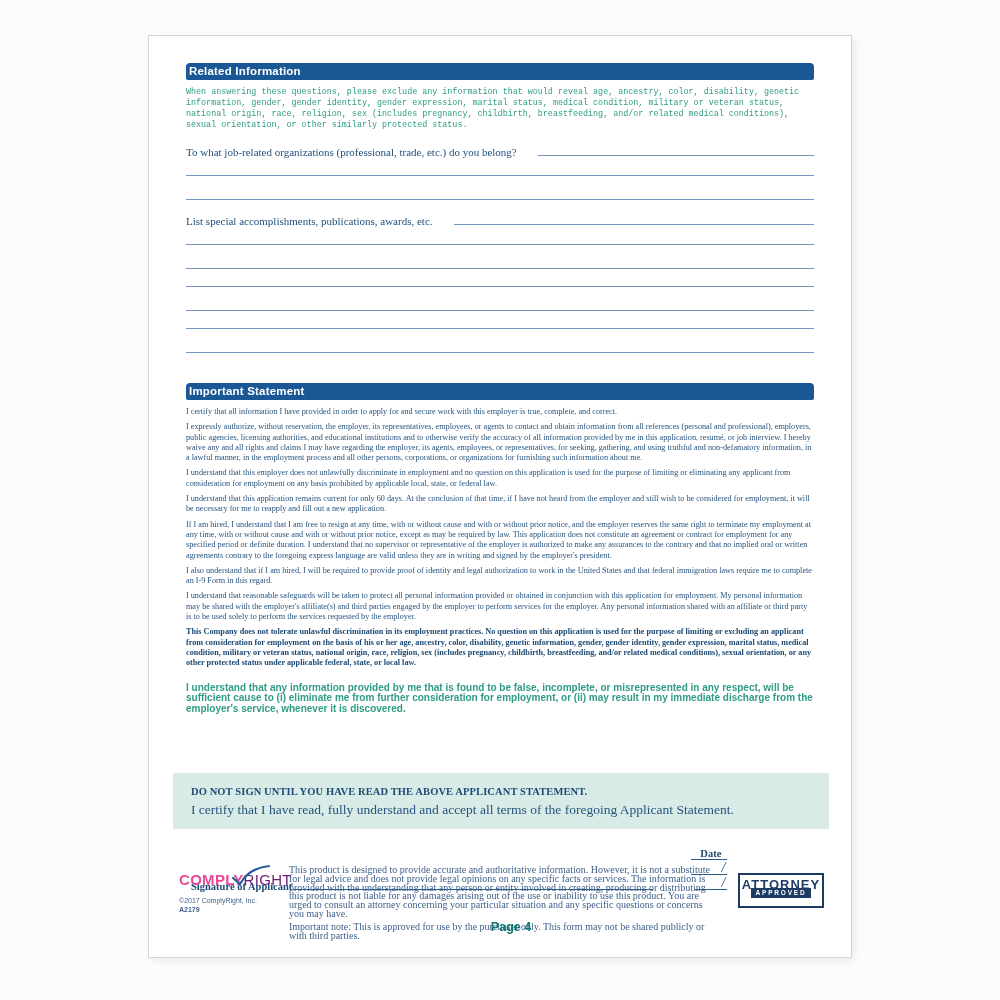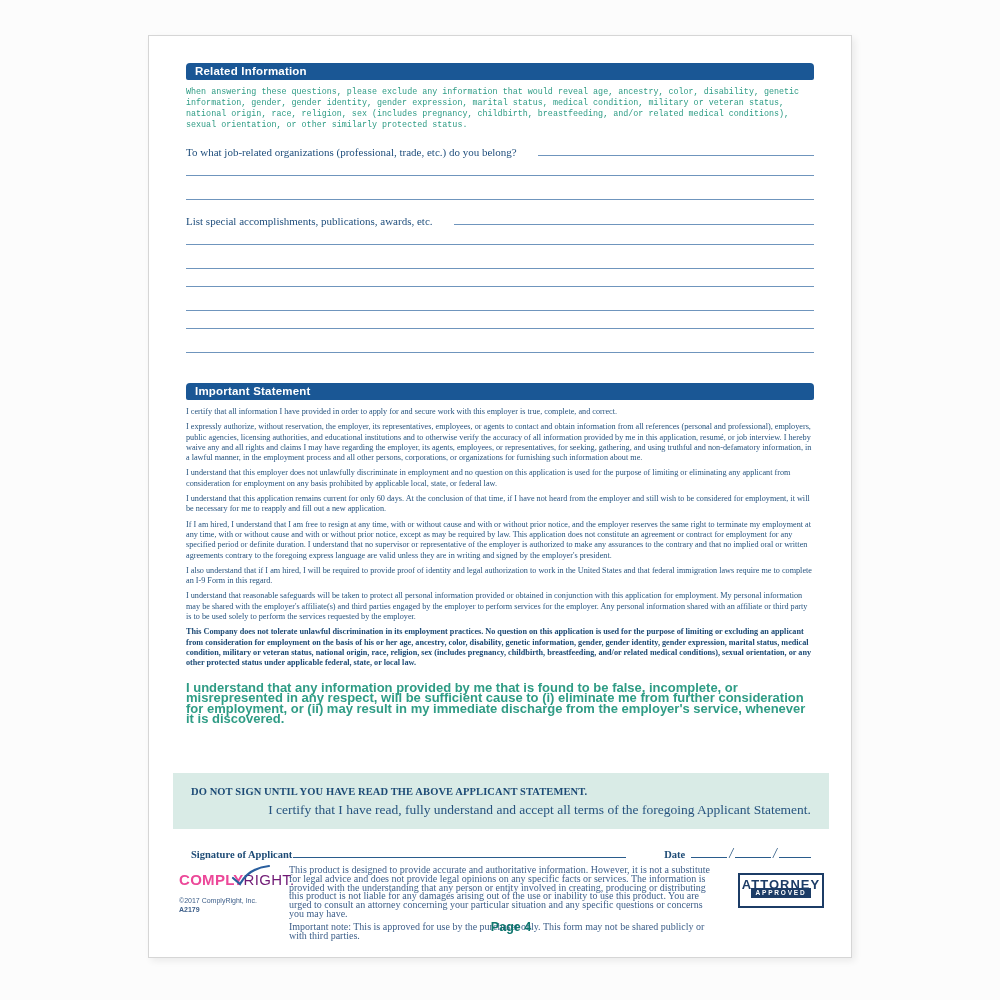--- a/index.html
+++ b/index.html
@@ -22,21 +22,21 @@
 
   
   .bar {
     height: 17px; line-height: 17px;
     background: #1a5795;
     color: #ffffff;
     font-family: "Liberation Sans", sans-serif;
     font-weight: bold;
     font-size: 11.5px;
     letter-spacing: 0.2px;
-    padding-left: 9px;
+    padding-left: 3px;
     border-radius: 4px 4px 2px 2px;
   }
   .bar.statement { margin-top: 30px; }
 
   
   .intro {
     margin-top: 7px;
     font-family: Liberation Mono, monospace;
     font-size: 8.4px;
     line-height: 11px;
@@ -76,21 +76,21 @@
     margin: 0 0 5px 0;
     font-size: 8.2px;
     line-height: 10.3px;
     color: #27547f;
   }
   .paras p.bold { font-weight: bold; color: #1c4a75; }
   .paras p.green-bold {
     font-family: "Liberation Sans", sans-serif;
     font-weight: bold;
     color: #2f9c85;
-    font-size: 13px;
+    font-size: 10px;
     line-height: 10.6px;
     margin-top: 14px;
   }
 
   
   .sig-box {
     position: absolute;
     left: 24px; top: 737px;
     width: 656px; height: 56px;
     background: #d9ebe6;
@@ -99,37 +99,36 @@
   .sig-warning {
     font-size: 10.5px;
     font-weight: bold;
     color: #1c4a75;
     letter-spacing: 0.1px;
   }
   .sig-certify {
     margin-top: 5px;
     font-size: 13.5px;
     color: #27547f;
-    text-align: right;
   }
   .sig-row {
     display: flex;
     align-items: flex-end;
     margin-top: 30px;
     font-size: 10.5px;
     font-weight: bold;
     color: #1c4a75;
   }
   .sig-line {
     flex: 1;
     border-bottom: 1px solid #2a5c8c;
     margin: 0 0 2px 1px;
     max-width: 360px;
   }
-  .date-group { display: flex; align-items: flex-end; margin-left: 38px; }
+  .date-group { display: flex; align-items: flex-end; margin-left: 38px; flex-direction: column; }
   .date-label { margin-right: 6px; }
   .date-seg {
     width: 36px;
     border-bottom: 1px solid #2a5c8c;
     margin-bottom: 2px;
   }
   .date-slash {
     font-weight: normal;
     font-style: italic;
     font-size: 14px;

